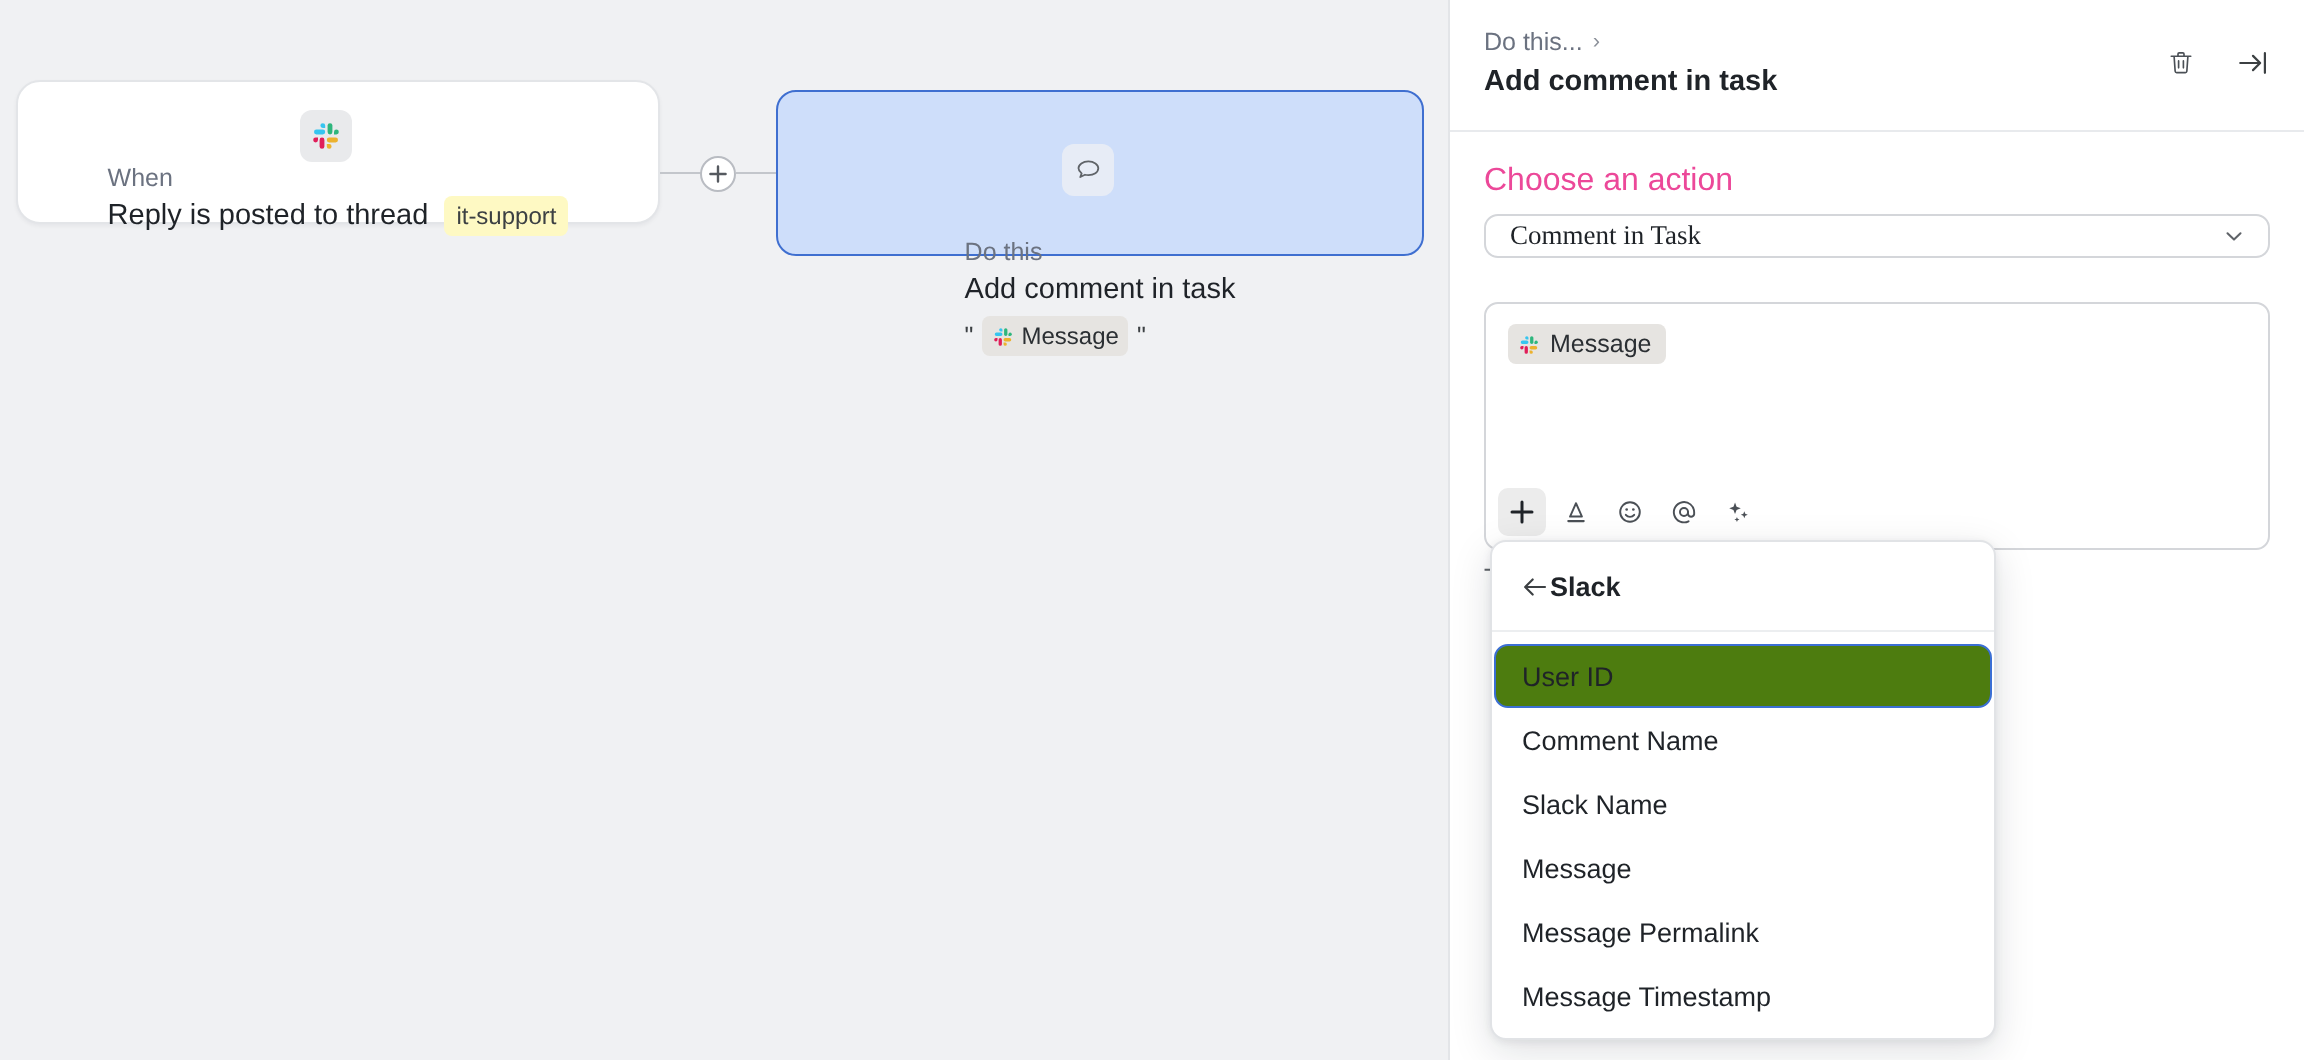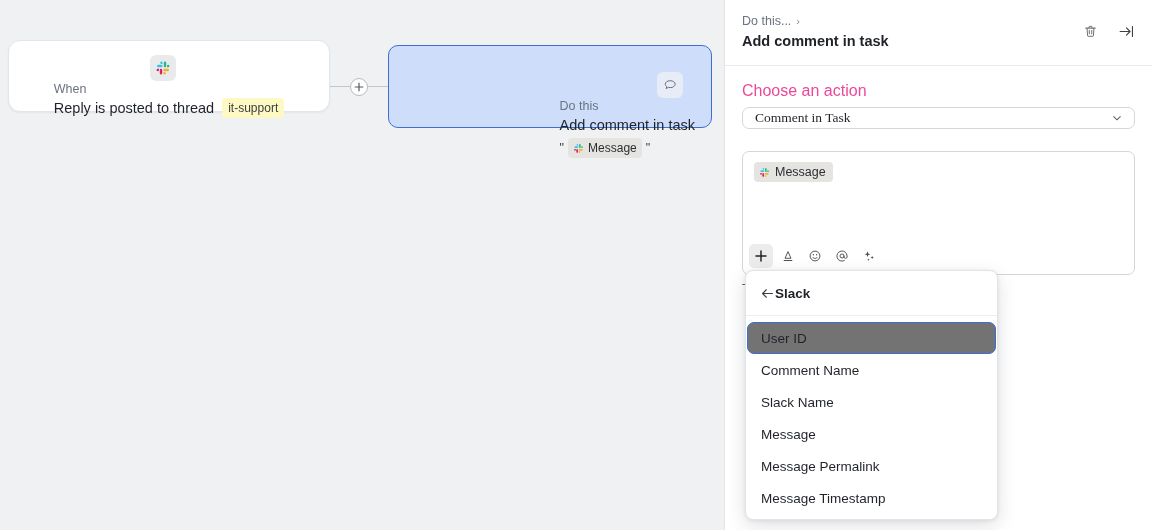--- a/index.html
+++ b/index.html
@@ -40,22 +40,23 @@
     border: 1px solid #e3e5e8;
     box-shadow: 0 1px 2px rgba(16,24,40,.05);
     align-items: center;
   }
   .node.action {
     left: 388px; top: 45px;
     width: 324px; height: 83px;
     background: #cedefa;
     border: 1.5px solid #3f6fd0;
     border-radius: 10px;
-    align-items: flex-end;
+    align-items: center;
     padding: 13px 16px;
+    gap: 20px;
   }
 
   .node-icon {
     width: 26px; height: 26px;
     border-radius: 6px;
     background: #e9eaec;
     display: flex; align-items: center; justify-content: center;
     flex: 0 0 auto;
     margin-right: 12px;
   }
@@ -270,21 +271,21 @@
     display: flex; align-items: center;
     padding: 0 13px;
     font-size: 13.5px;
     color: #1f2328;
     cursor: pointer;
     border: 1px solid transparent;
     border-radius: 7px;
     margin: 0 1px;
   }
   .dd-item.selected {
-    background: #737373;
+    background: #4d7c0f;
     border-color: #3b6fd4;
   }
 </style>
 </head>
 <body>
 
 <div id="app">
 
   <div id="canvas">
 

